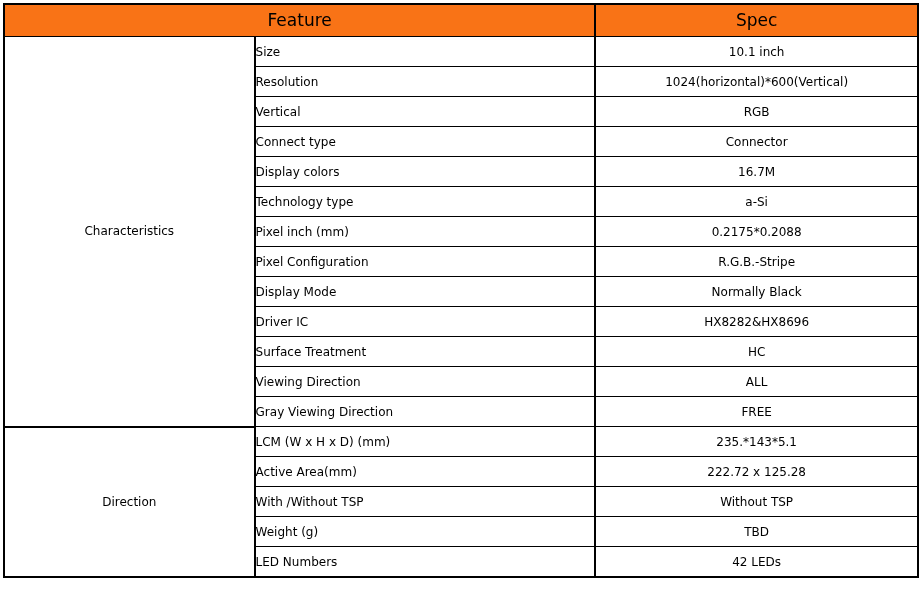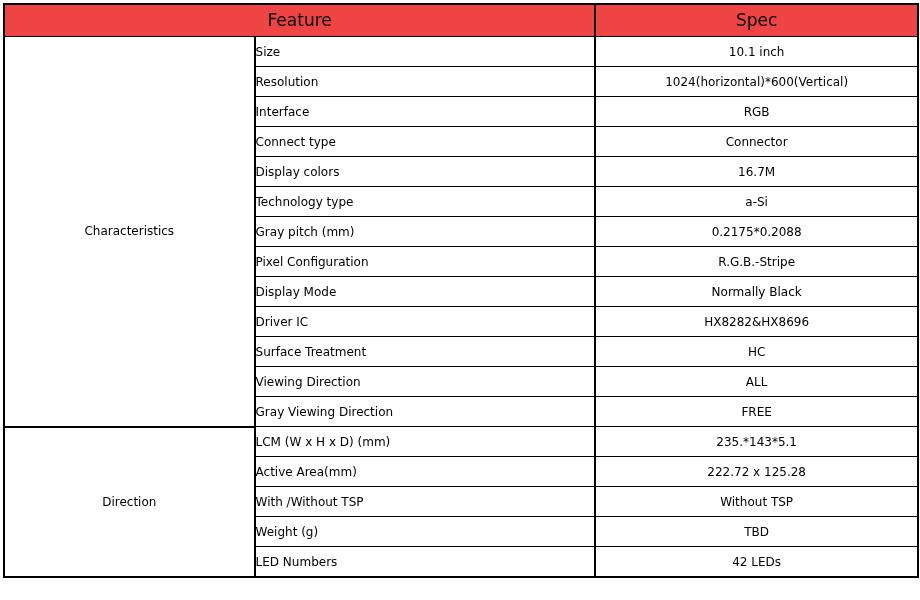--- a/index.html
+++ b/index.html
@@ -29,21 +29,21 @@
   #spec-table td {
     border: 1px solid #000;
     padding: 0;
     font-weight: normal;
     font-size: 12px;
     line-height: 1.0;
     height: 29px;
     vertical-align: middle;
   }
   #spec-table thead th {
-    background: #ef4444;
+    background: #f97316;
     text-align: center;
     font-size: 17px;
     height: 31px;
   }
   #spec-table thead th.th-feature {
     border-right: 2px solid #000;
   }
   .group-cell {
     text-align: center;
     vertical-align: middle;
@@ -86,37 +86,37 @@
       <tr>
         <td class="group-cell" rowspan="13">Characteristics</td>
         <td class="feature-cell">Size</td>
         <td class="spec-cell">10.1 inch</td>
       </tr>
       <tr>
         <td class="feature-cell">Resolution</td>
         <td class="spec-cell small-spec">1024(horizontal)*600(Vertical)</td>
       </tr>
       <tr>
-        <td class="feature-cell">Interface</td>
+        <td class="feature-cell">Vertical</td>
         <td class="spec-cell">RGB</td>
       </tr>
       <tr>
         <td class="feature-cell">Connect type</td>
         <td class="spec-cell">Connector</td>
       </tr>
       <tr>
         <td class="feature-cell">Display colors</td>
         <td class="spec-cell">16.7M</td>
       </tr>
       <tr>
         <td class="feature-cell">Technology type</td>
         <td class="spec-cell">a-Si</td>
       </tr>
       <tr>
-        <td class="feature-cell">Gray pitch (mm)</td>
+        <td class="feature-cell">Pixel inch (mm)</td>
         <td class="spec-cell">0.2175*0.2088</td>
       </tr>
       <tr>
         <td class="feature-cell">Pixel Configuration</td>
         <td class="spec-cell">R.G.B.-Stripe</td>
       </tr>
       <tr>
         <td class="feature-cell">Display Mode</td>
         <td class="spec-cell">Normally Black</td>
       </tr>

